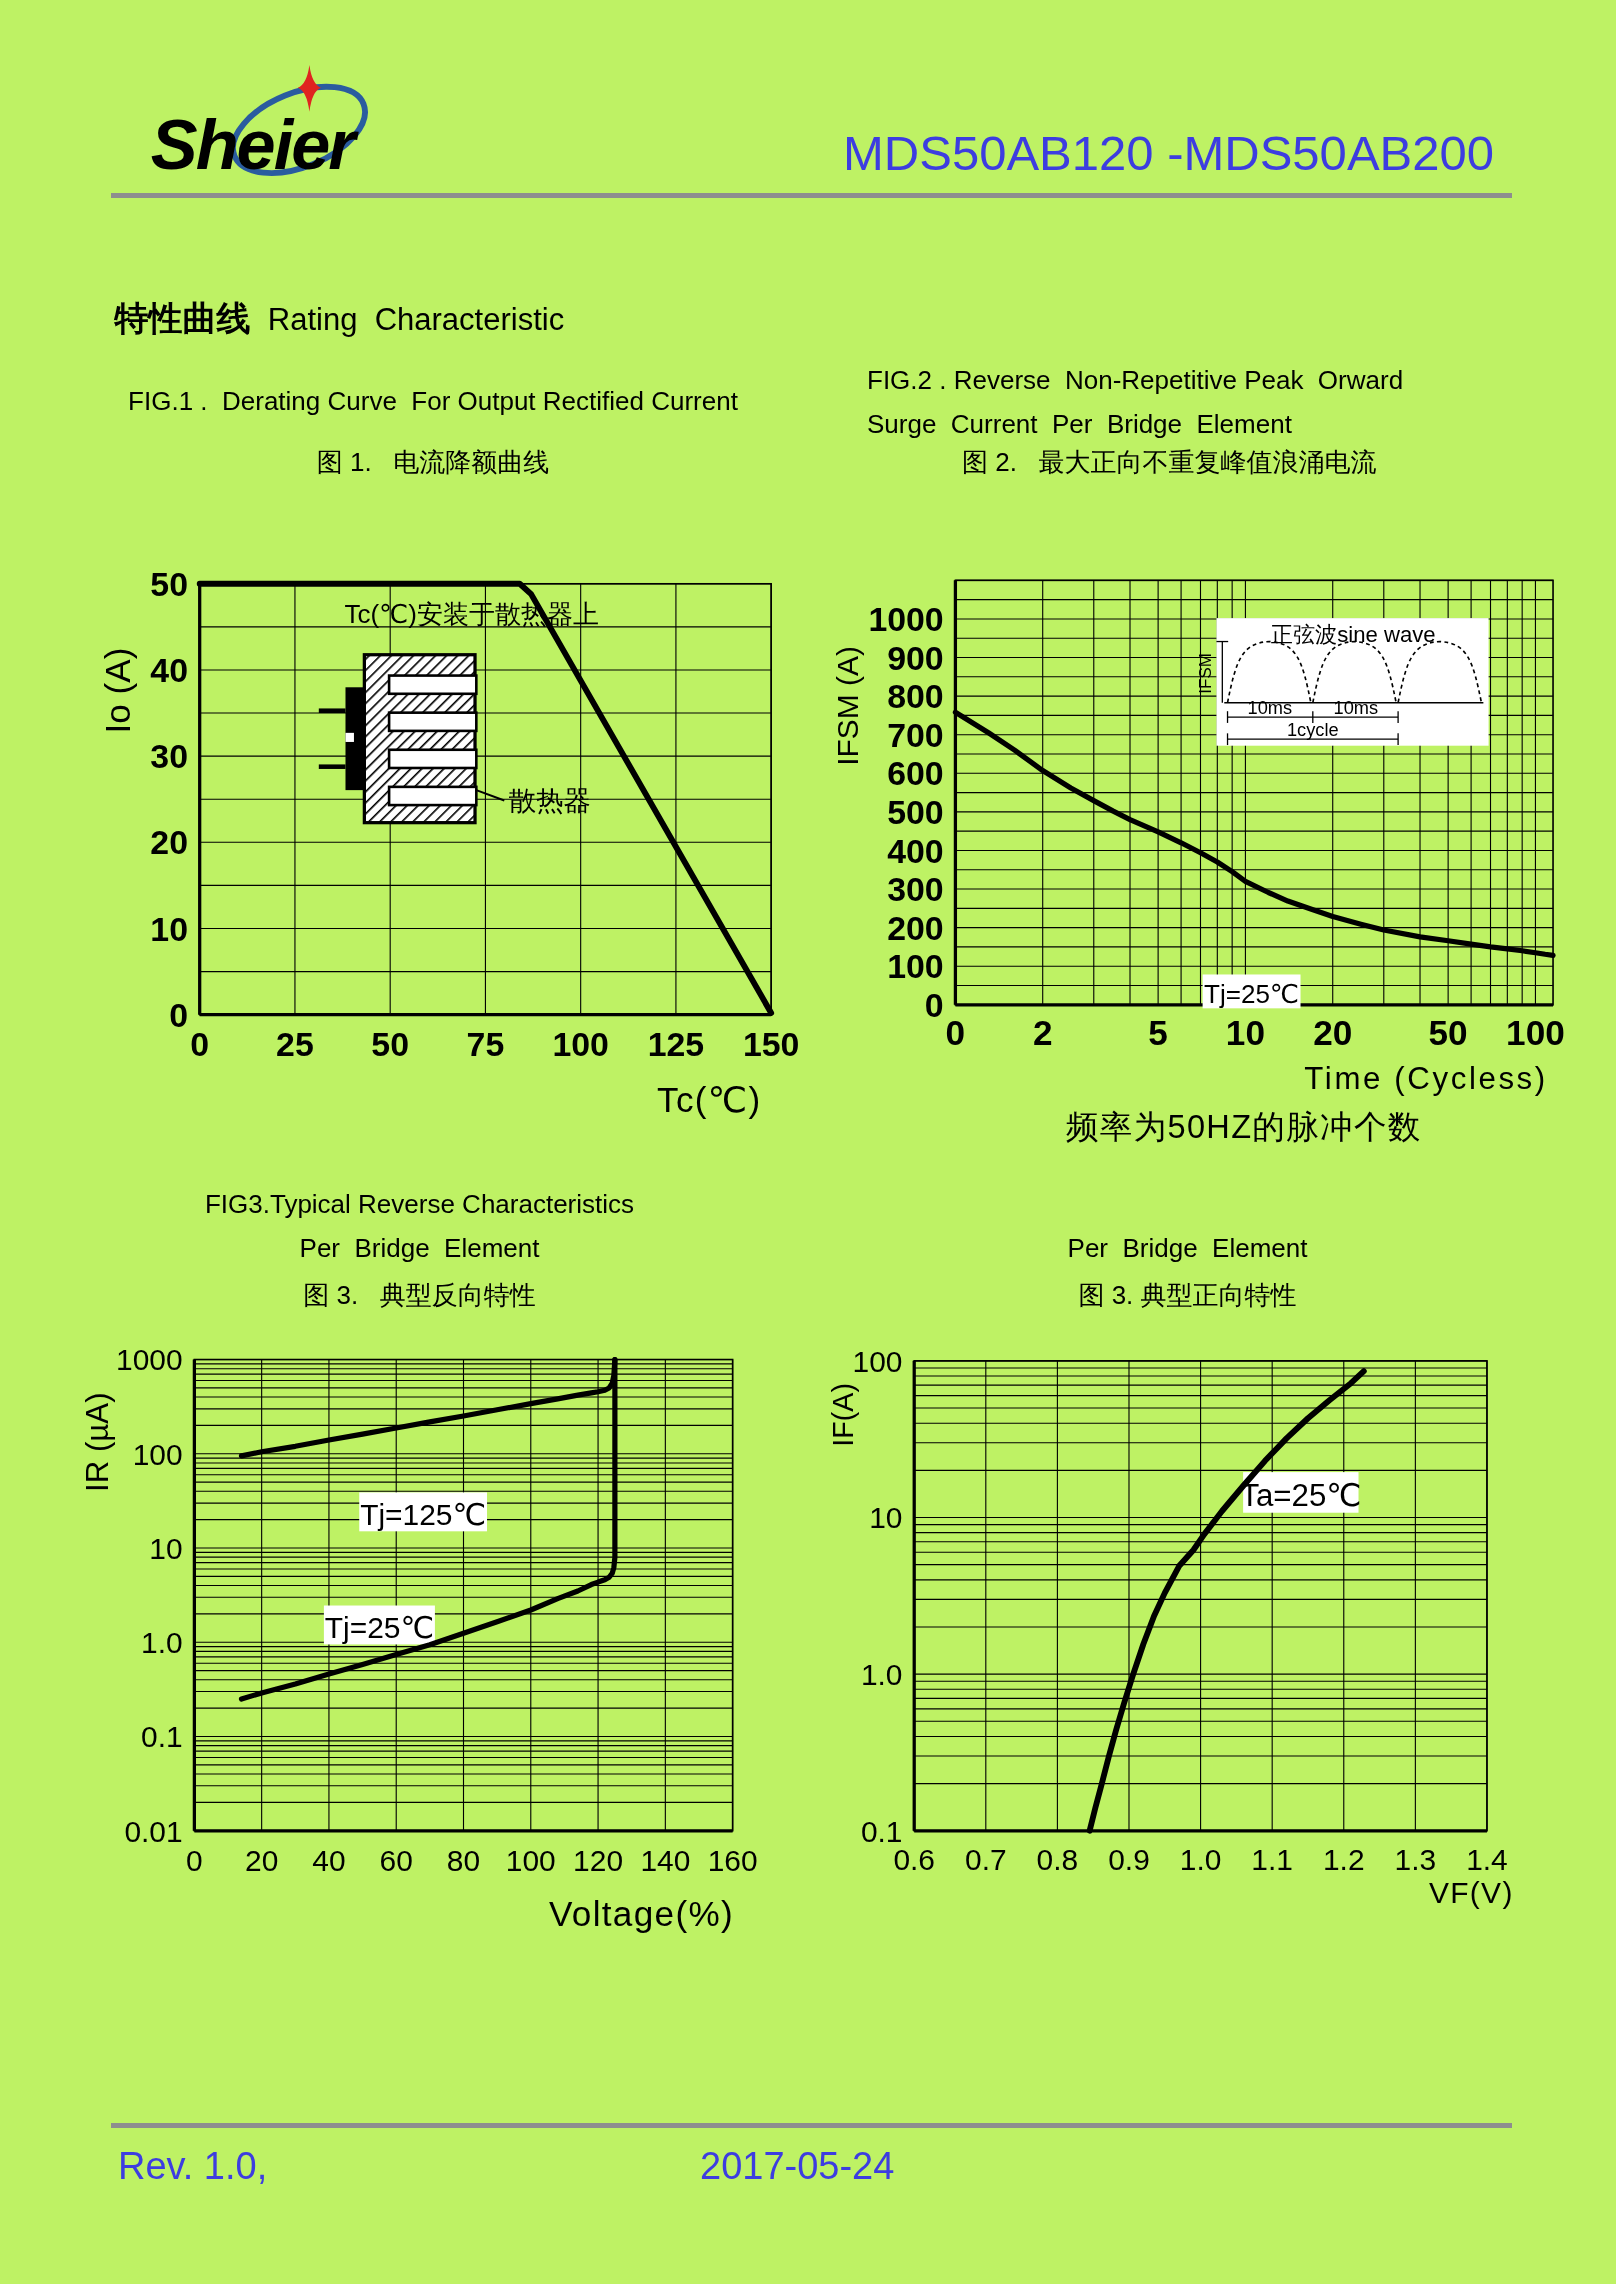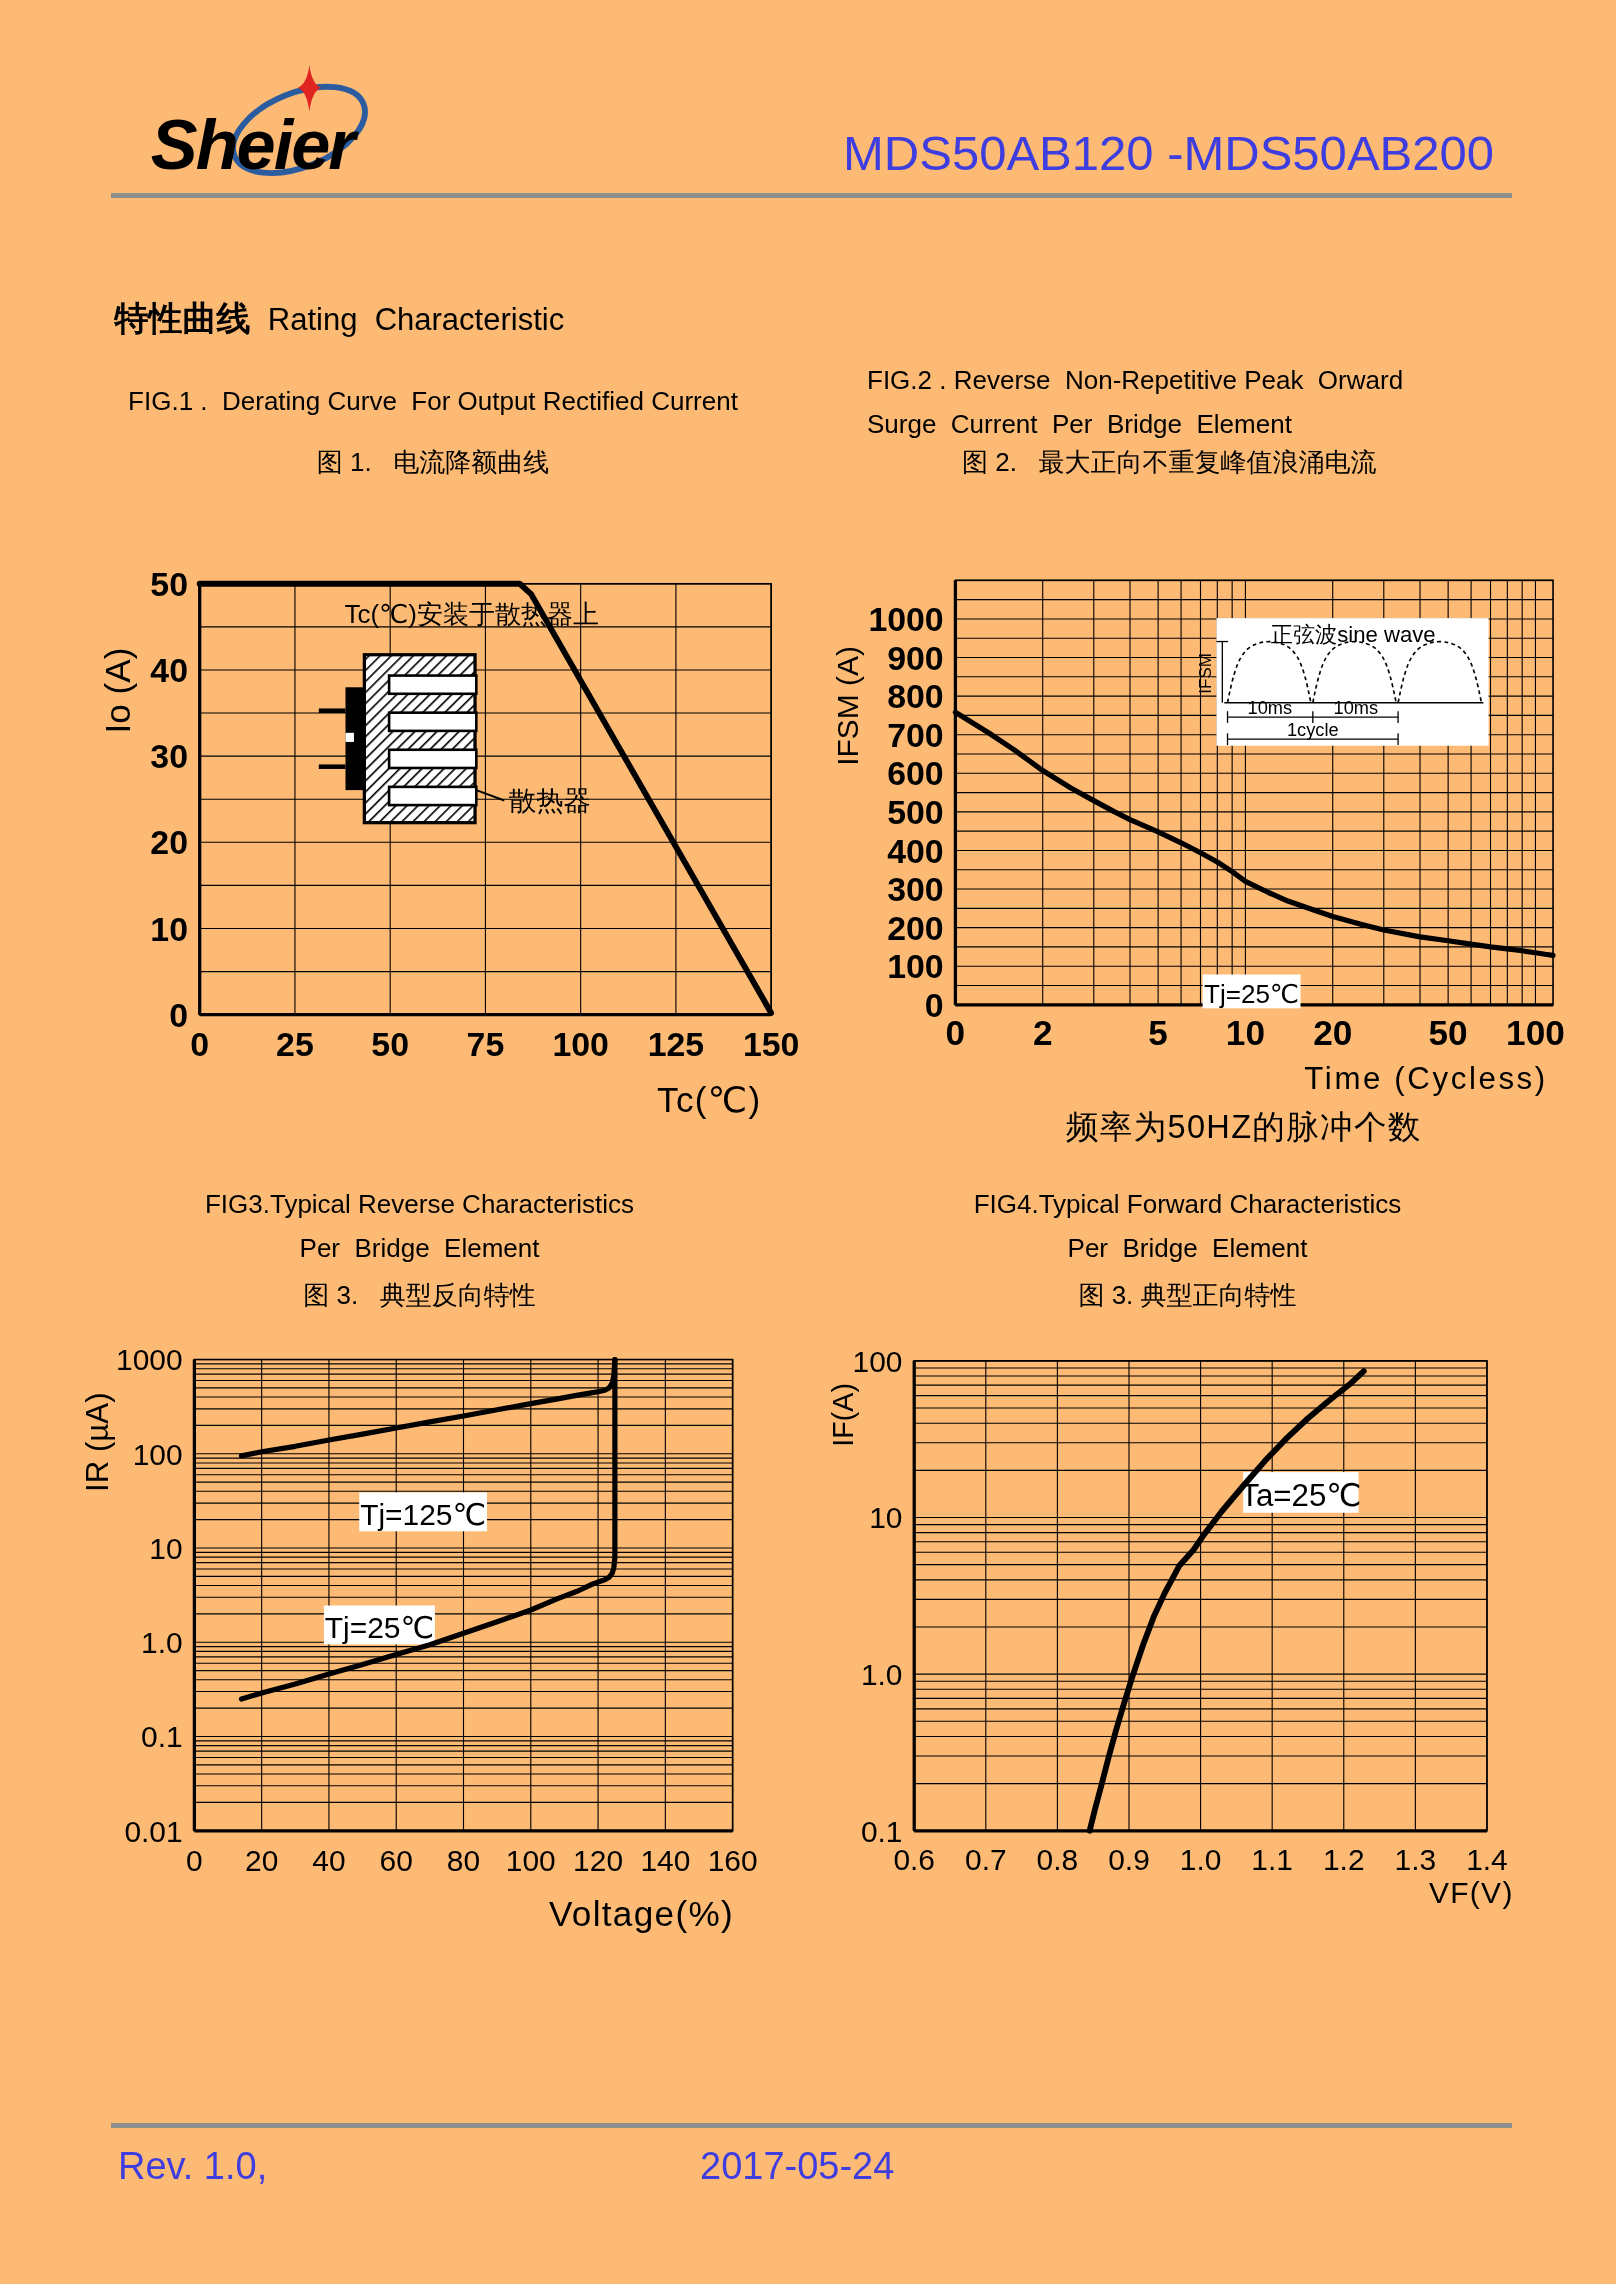--- a/index.html
+++ b/index.html
@@ -1,16 +1,16 @@
 <!DOCTYPE html>
 <html style="font-size:10.4px"><head>
 <meta charset="utf-8">
 <style>
   html,body{margin:0;padding:0;background:#e8e8e8;}
-  .page{position:relative;width:1617px;height:2284px;background:#fdba74;overflow:hidden;
+  .page{position:relative;width:1617px;height:2284px;background:#bef264;overflow:hidden;
         font-family:"Liberation Sans","DejaVu Sans",sans-serif;color:#000;}
   .abs{position:absolute;}
   .rule{position:absolute;background:#8e8e8e;}
   .doc-title{position:absolute;left:781px;top:125px;width:713px;text-align:right;
              font-size:49px;letter-spacing:0px;white-space:pre;}
   .sec-title{position:absolute;left:103px;top:285px;white-space:pre;}
   .sec-title .cn{font-size:34px;font-weight:700;}
   .sec-title .en{font-size:31px;font-weight:400;}
   .cap{position:absolute;font-size:26px;white-space:pre;line-height:1.1;}
   .center{text-align:center;}
@@ -192,21 +192,20 @@
       <text x="179" y="119.99272727272725" text-anchor="end" font-size="52" font-weight="700">1000</text>
       <text x="920" y="824" text-anchor="middle" font-size="48" letter-spacing="4">Time (Cycless)</text>
       <text x="640" y="898" text-anchor="middle" font-size="50" letter-spacing="2">频率为50HZ的脉冲个数</text>
       <text x="48" y="235" text-anchor="middle" font-size="46" transform="rotate(-90 48 235)">IFSM (A)</text>
     </svg>
 
   <div class="cap center" style="left:91px;top:1190px;width:657px;">FIG3.Typical Reverse Characteristics</div>
   <div class="cap center" style="left:91px;top:1234px;width:657px;">Per  Bridge  Element</div>
   <div class="cap center" style="left:91px;top:1281px;width:657px;">图 3.   典型反向特性</div>
 
-  <div class="cap center" style="left:859px;top:1190px;width:657px;">FIG4.Typical Forward Characteristics</div>
   <div class="cap center" style="left:859px;top:1234px;width:657px;">Per  Bridge  Element</div>
   <div class="cap center" style="left:859px;top:1281px;width:657px;">图 3. 典型正向特性</div>
 
   <svg class="chart" width="768" height="651" viewBox="0 0 1180 1000" style="left: 59px; top: 1338px;">
       <line x1="208" y1="33" x2="208" y2="757" stroke="#000" stroke-width="1.7"></line>
       <line x1="311.375" y1="33" x2="311.375" y2="757" stroke="#000" stroke-width="1.7"></line>
       <line x1="414.75" y1="33" x2="414.75" y2="757" stroke="#000" stroke-width="1.7"></line>
       <line x1="518.125" y1="33" x2="518.125" y2="757" stroke="#000" stroke-width="1.7"></line>
       <line x1="621.5" y1="33" x2="621.5" y2="757" stroke="#000" stroke-width="1.7"></line>
       <line x1="724.875" y1="33" x2="724.875" y2="757" stroke="#000" stroke-width="1.7"></line>

